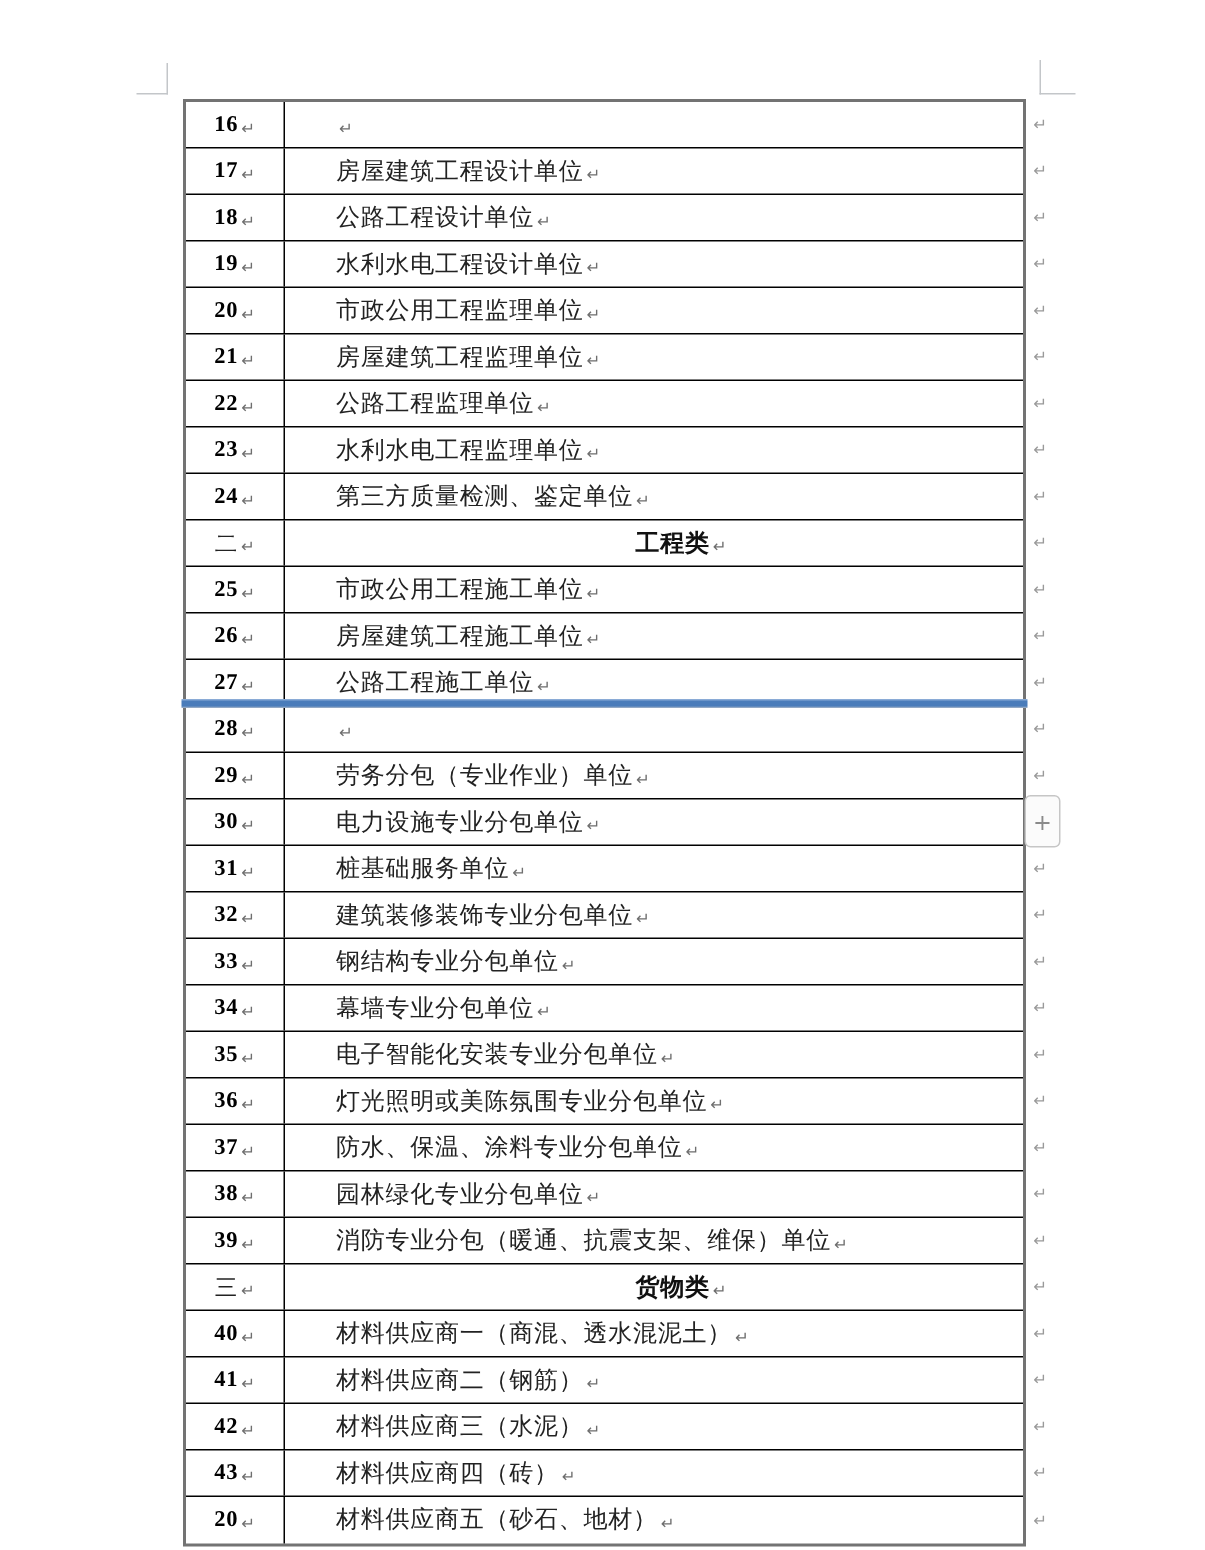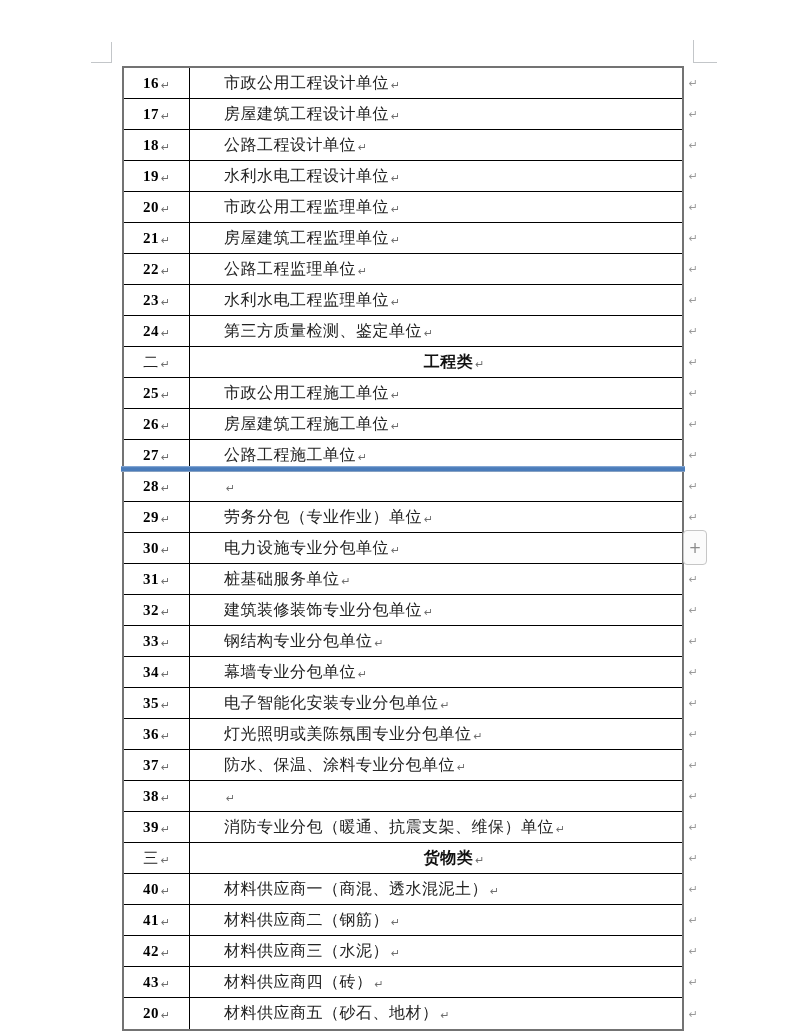--- a/index.html
+++ b/index.html
@@ -146,21 +146,20 @@
   <div class="crop-tl"></div>
   <div class="crop-tr"></div>
 
   <div class="doc-table" id="doc-table">
       <div class="t-row">
     <div class="cell-num">
       <span class="num-text">16</span>
           <span class="pmark">↵</span>
     </div>
     <div class="cell-label">
-      <span class="label-text">市政公用工程设计单位</span>
           <span class="pmark">↵</span>
     </div>
     <span class="eol-mark">↵</span>
   </div>
       <div class="t-row">
     <div class="cell-num">
       <span class="num-text">17</span>
           <span class="pmark">↵</span>
     </div>
     <div class="cell-label">
@@ -398,20 +397,21 @@
           <span class="pmark">↵</span>
     </div>
     <span class="eol-mark">↵</span>
   </div>
       <div class="t-row">
     <div class="cell-num">
       <span class="num-text">38</span>
           <span class="pmark">↵</span>
     </div>
     <div class="cell-label">
+      <span class="label-text">园林绿化专业分包单位</span>
           <span class="pmark">↵</span>
     </div>
     <span class="eol-mark">↵</span>
   </div>
       <div class="t-row">
     <div class="cell-num">
       <span class="num-text">39</span>
           <span class="pmark">↵</span>
     </div>
     <div class="cell-label">

